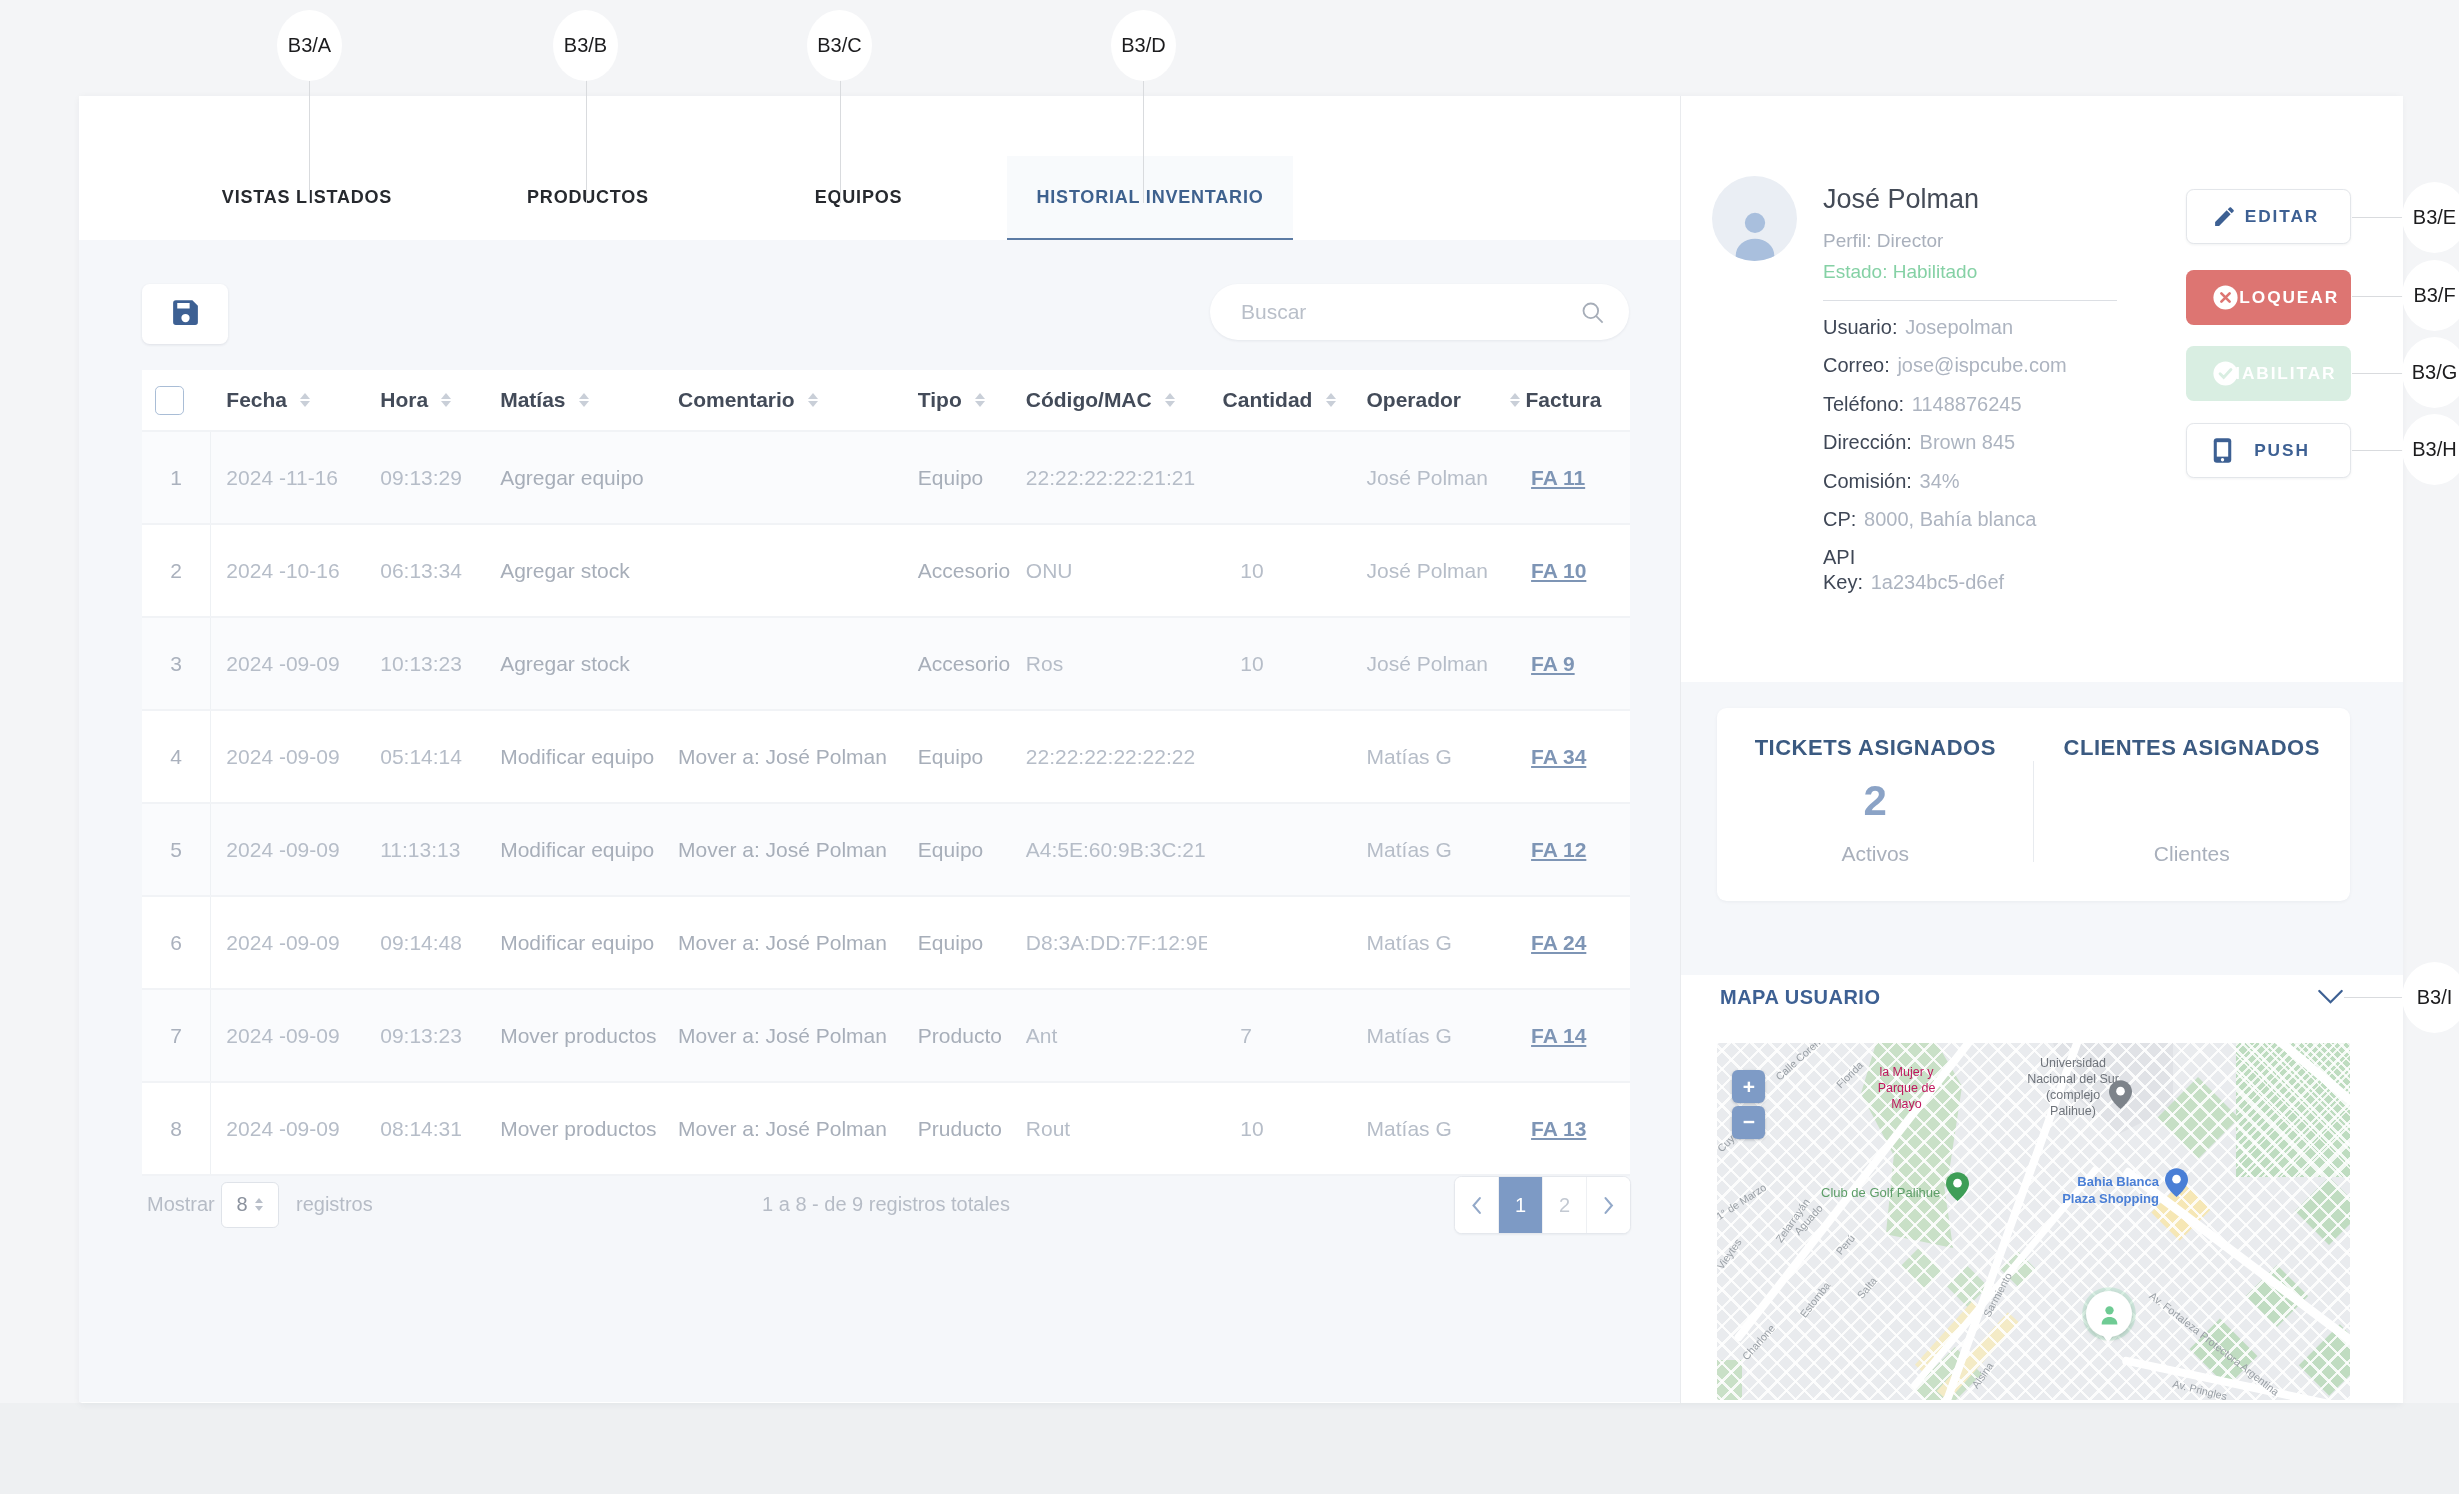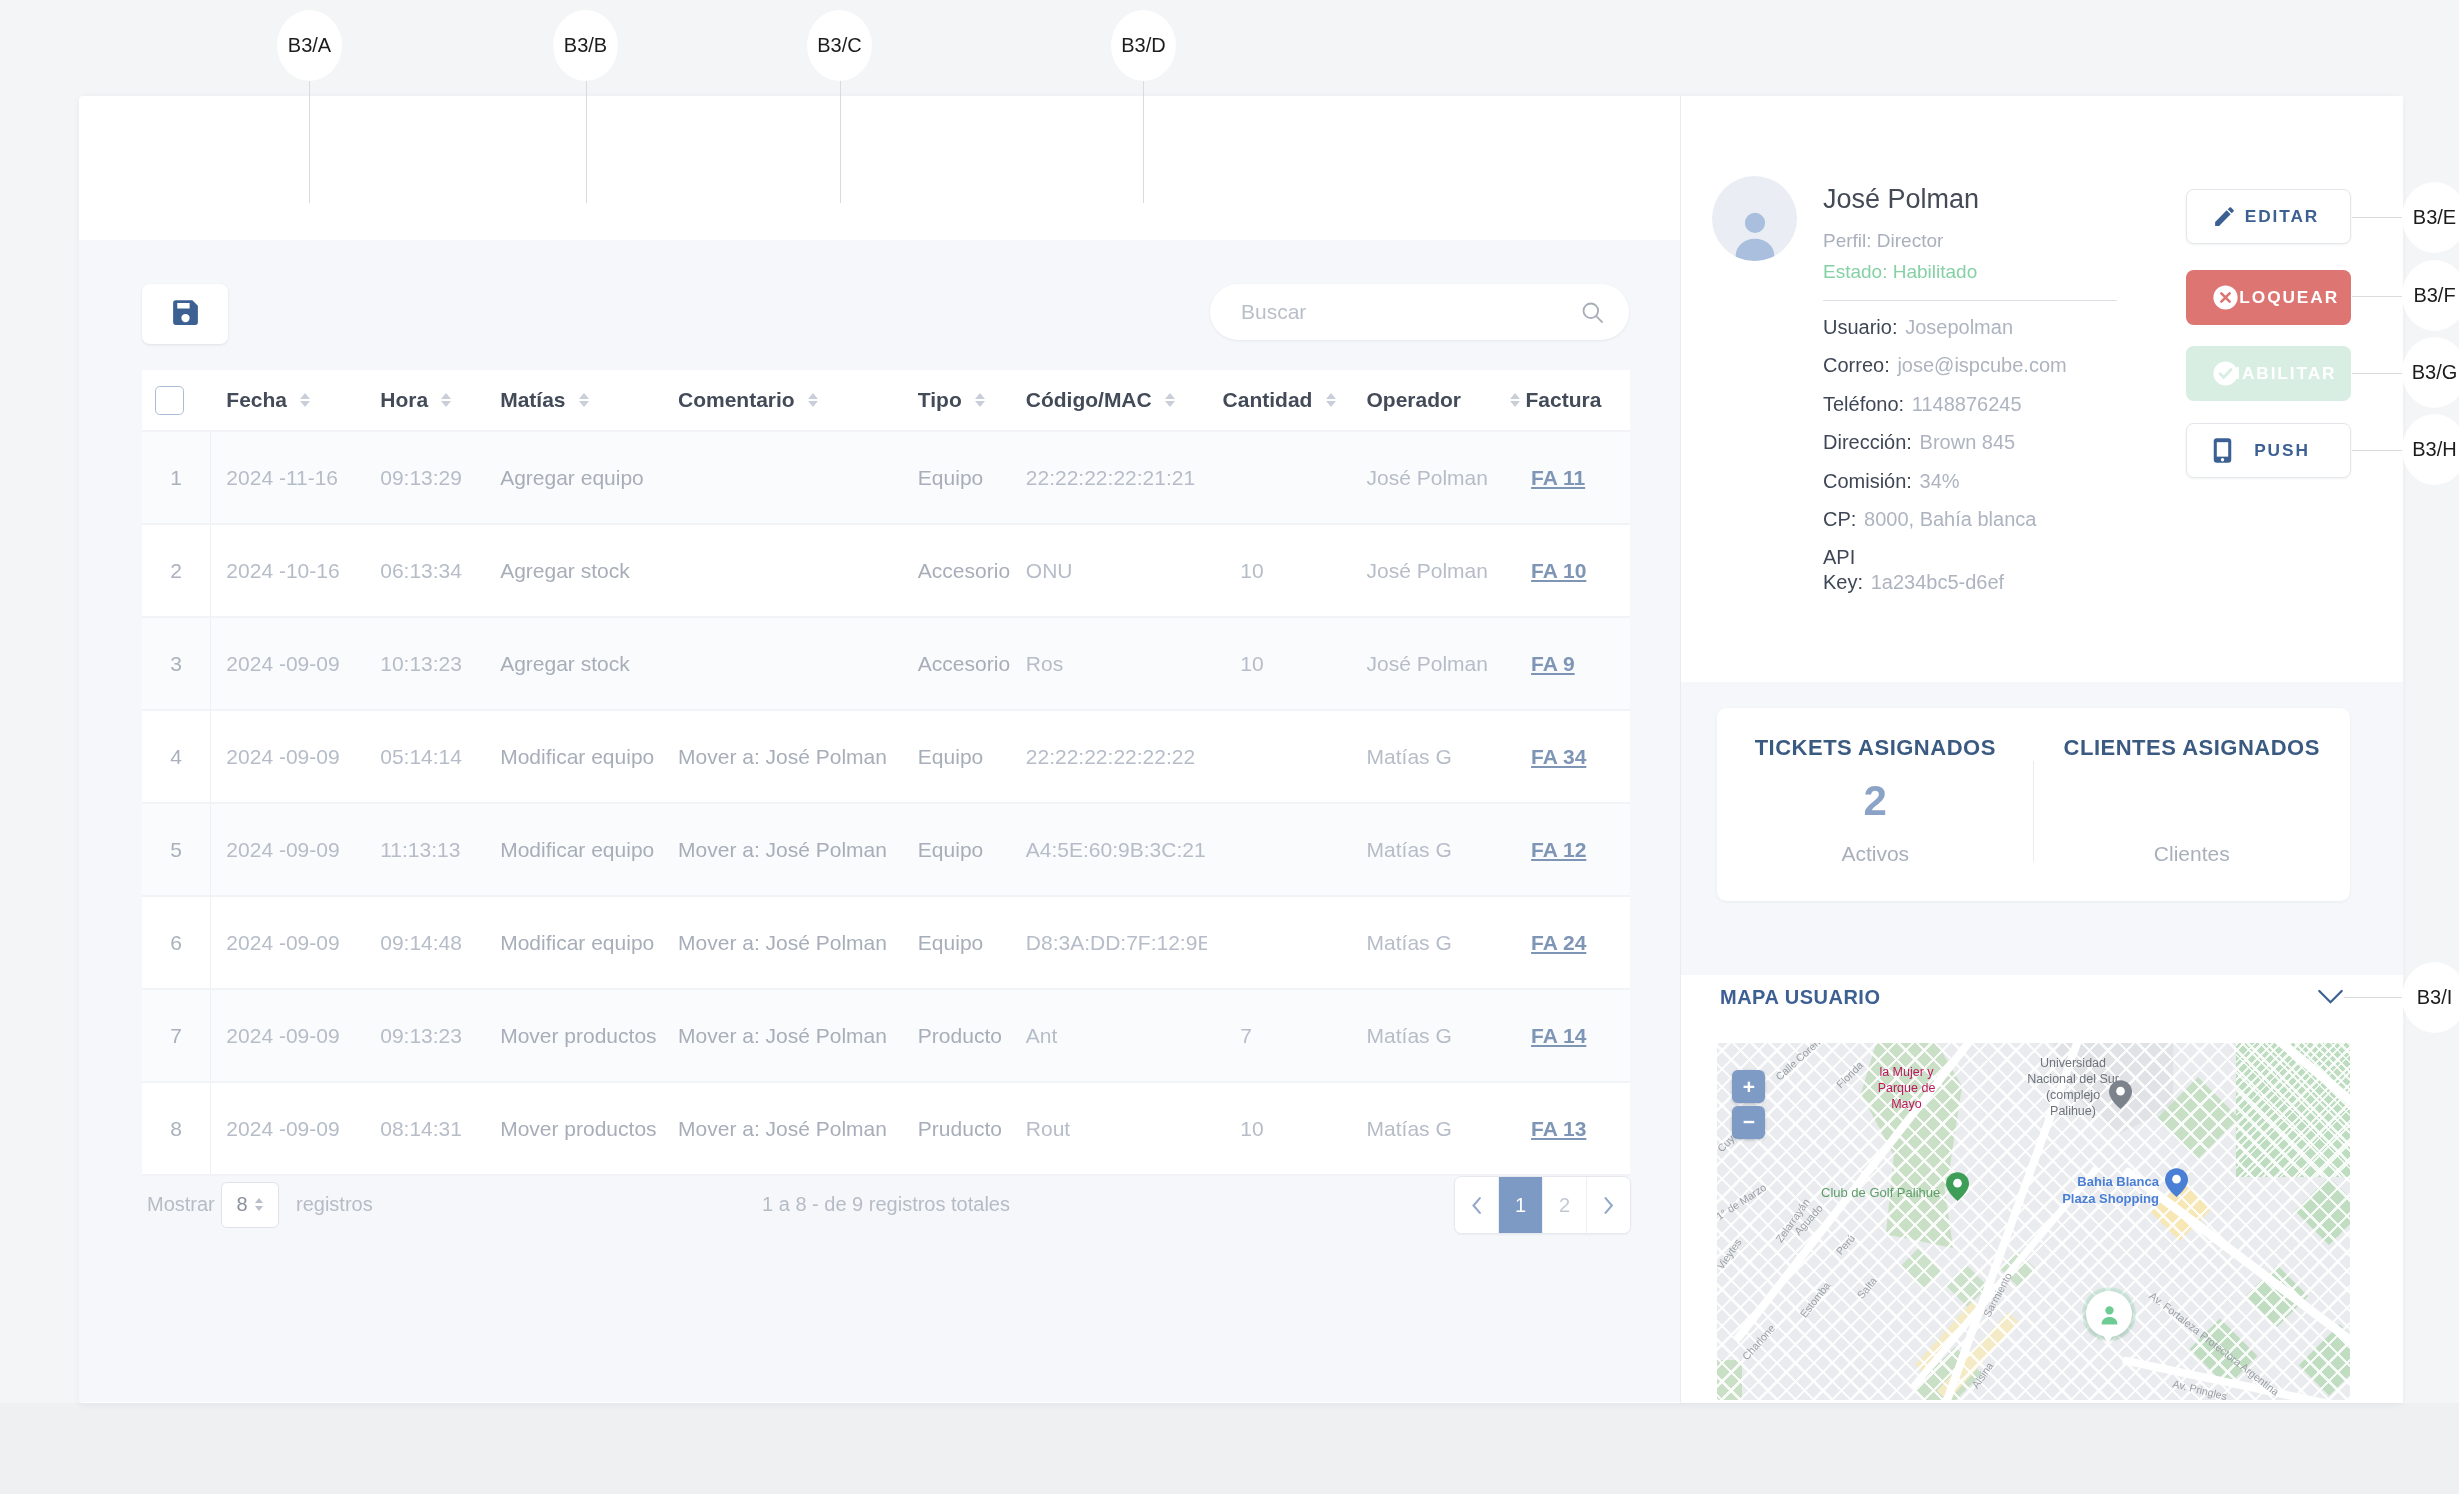--- a/index.html
+++ b/index.html
@@ -127,20 +127,26 @@
   .hline{position:absolute;height:1px;background:#d9dbde;}
 </style>
 </head>
 <body>
 
 <div id="root">
   <div id="bottom-strip"></div>
 
   <div class="card">
 
+    <div class="tabbar" id="tabbar">
+        <div class="tab" style="left: 115px; width: 226px;">VISTAS LISTADOS</div>
+        <div class="tab" style="left: 413px; width: 192px;">PRODUCTOS</div>
+        <div class="tab" style="left: 688px; width: 183px;">EQUIPOS</div>
+        <div class="tab active" style="left: 928px; width: 286px;">HISTORIAL INVENTARIO</div>
+      </div>
 
     <div class="left-content"></div>
 
     <div class="save-btn">
       <span>
         <svg width="33" height="33" viewBox="0 0 24 24" fill="#3d6093">
             <path d="M17 3H5a2 2 0 0 0-2 2v14a2 2 0 0 0 2 2h14a2 2 0 0 0 2-2V7l-4-4zM12 19a3 3 0 1 1 0-6 3 3 0 0 1 0 6zm3-10H6V5h9v4z"></path>
           </svg>
       </span>
     </div>

